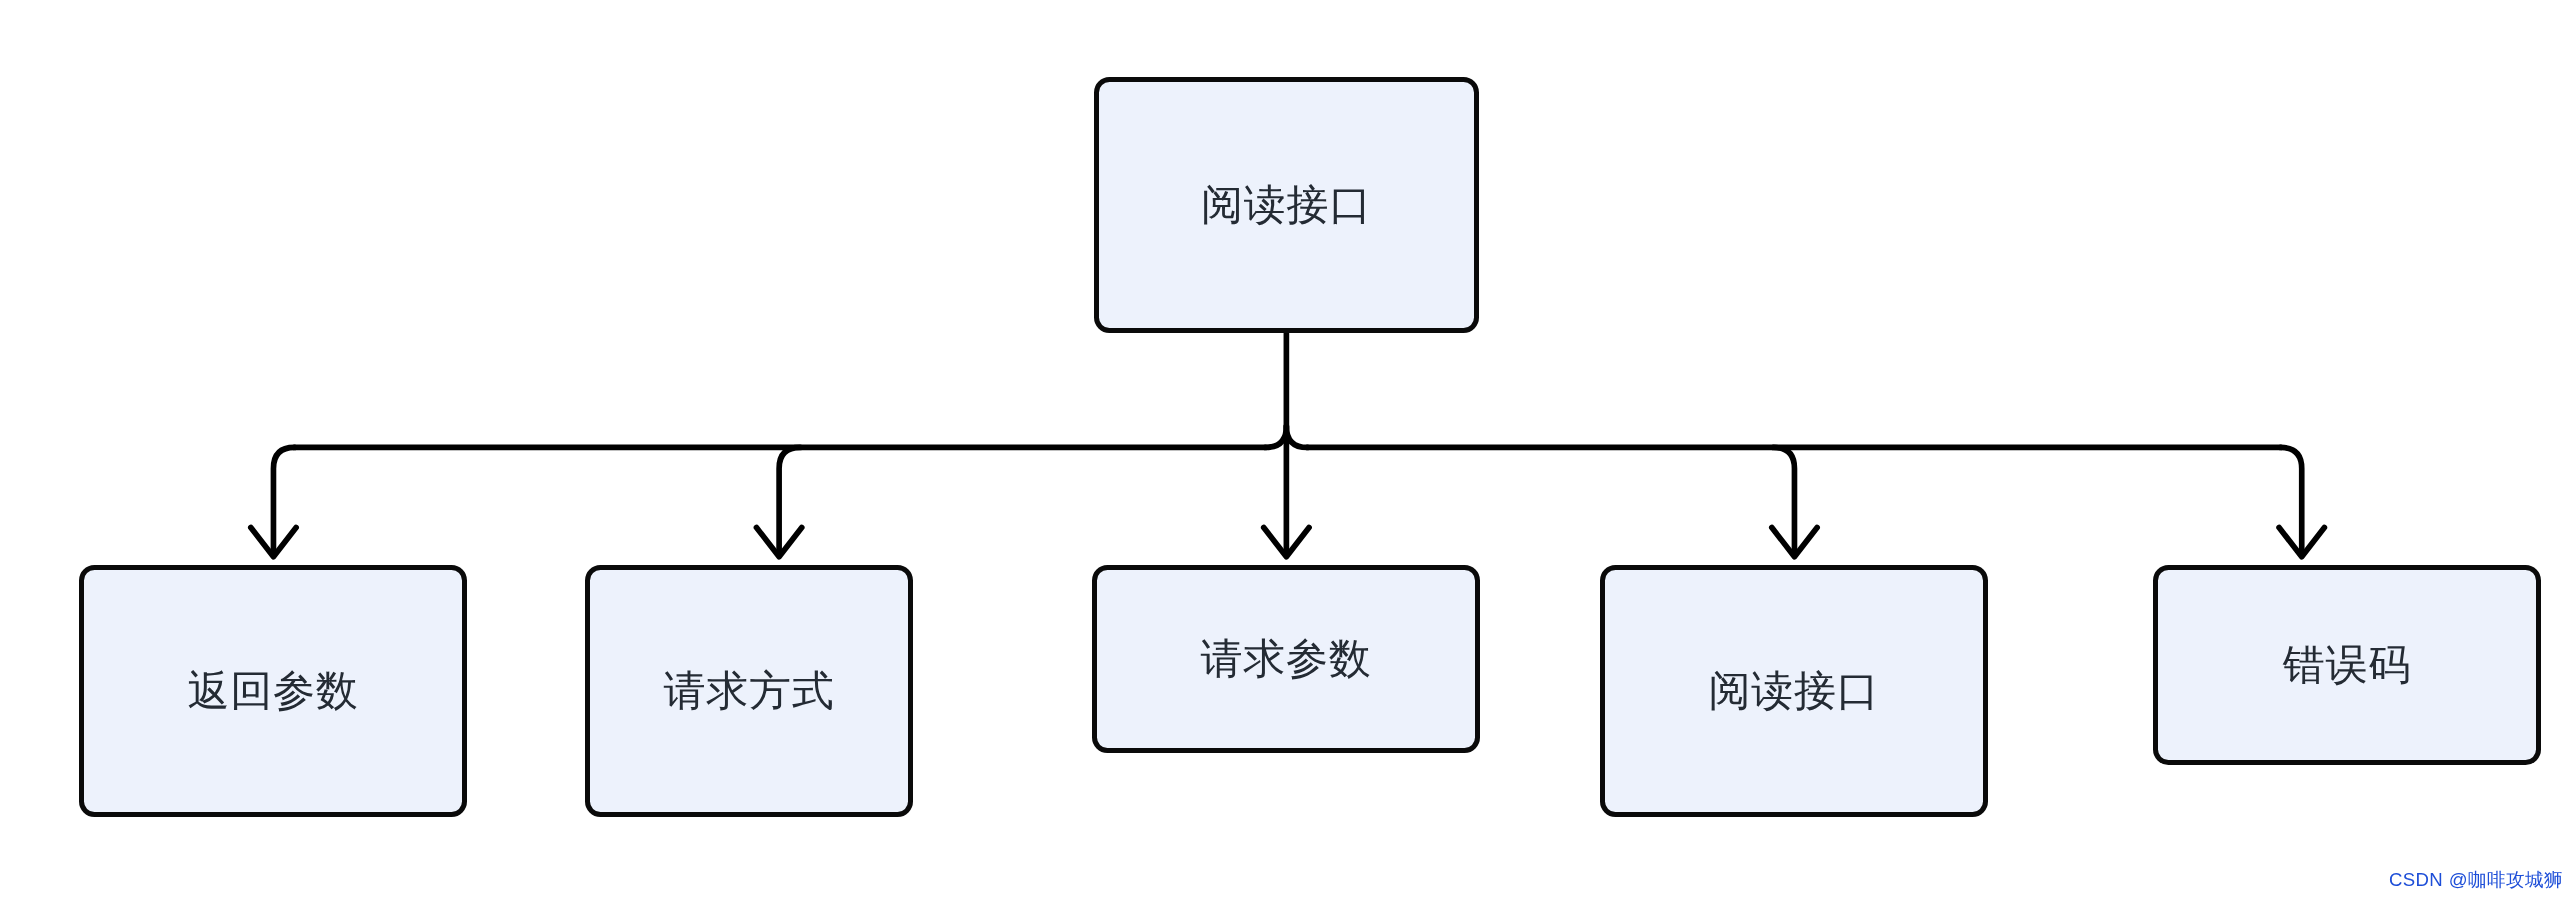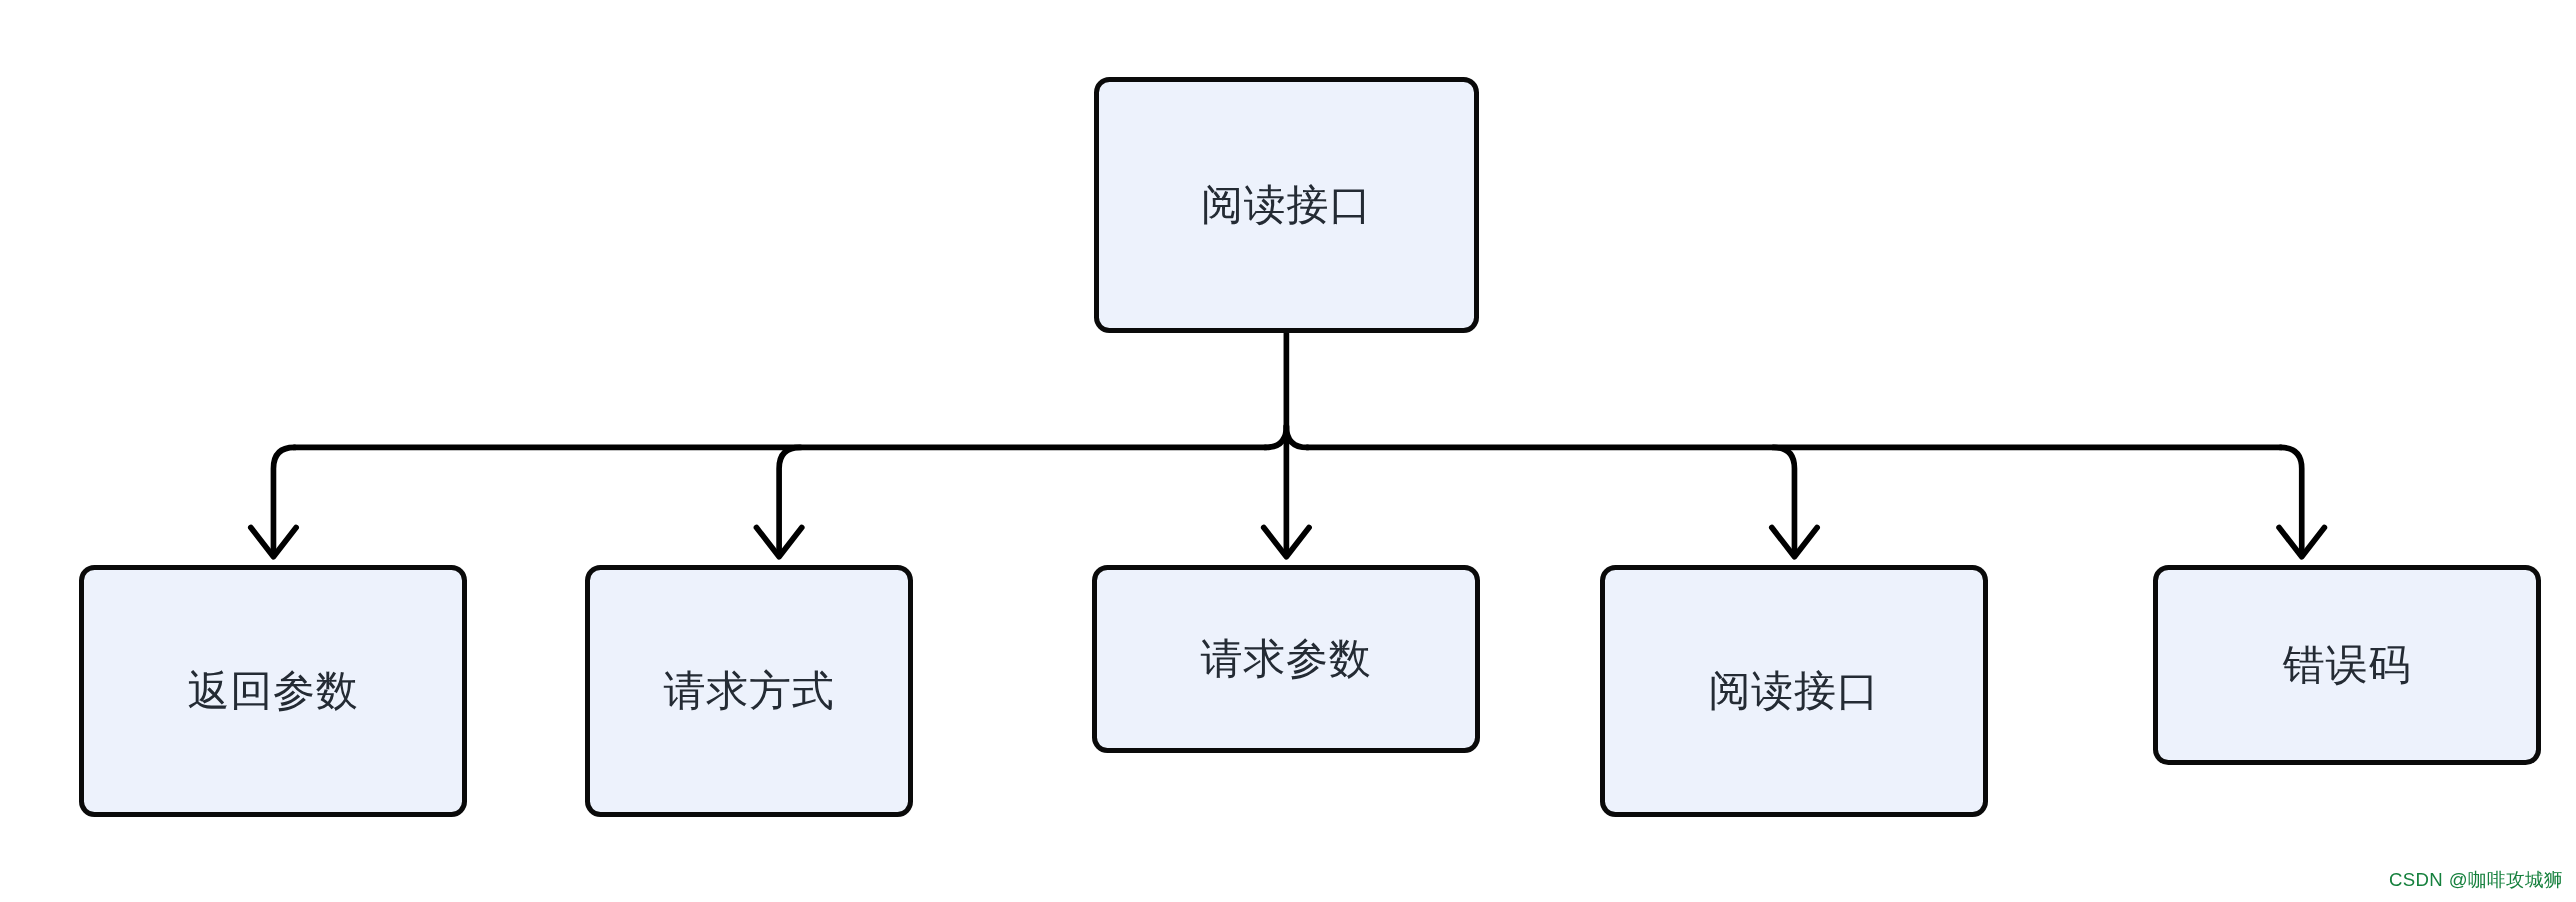--- a/index.html
+++ b/index.html
@@ -43,21 +43,21 @@
     letter-spacing: 0.8px;
     font-weight: 400;
     white-space: nowrap;
     text-align: center;
     font-family: "Liberation Sans", "DejaVu Sans", sans-serif;
   }
   #watermark {
     position: absolute;
     right: 13px;
     bottom: 9.7px;
-    color: #15803d;
+    color: #1d4ed8;
     font-size: 18.6px;
     letter-spacing: 0.4px;
     white-space: nowrap;
     font-family: "Liberation Sans", "DejaVu Sans", sans-serif;
   }
 </style>
 </head>
 <body>
 
 <div id="canvas">

